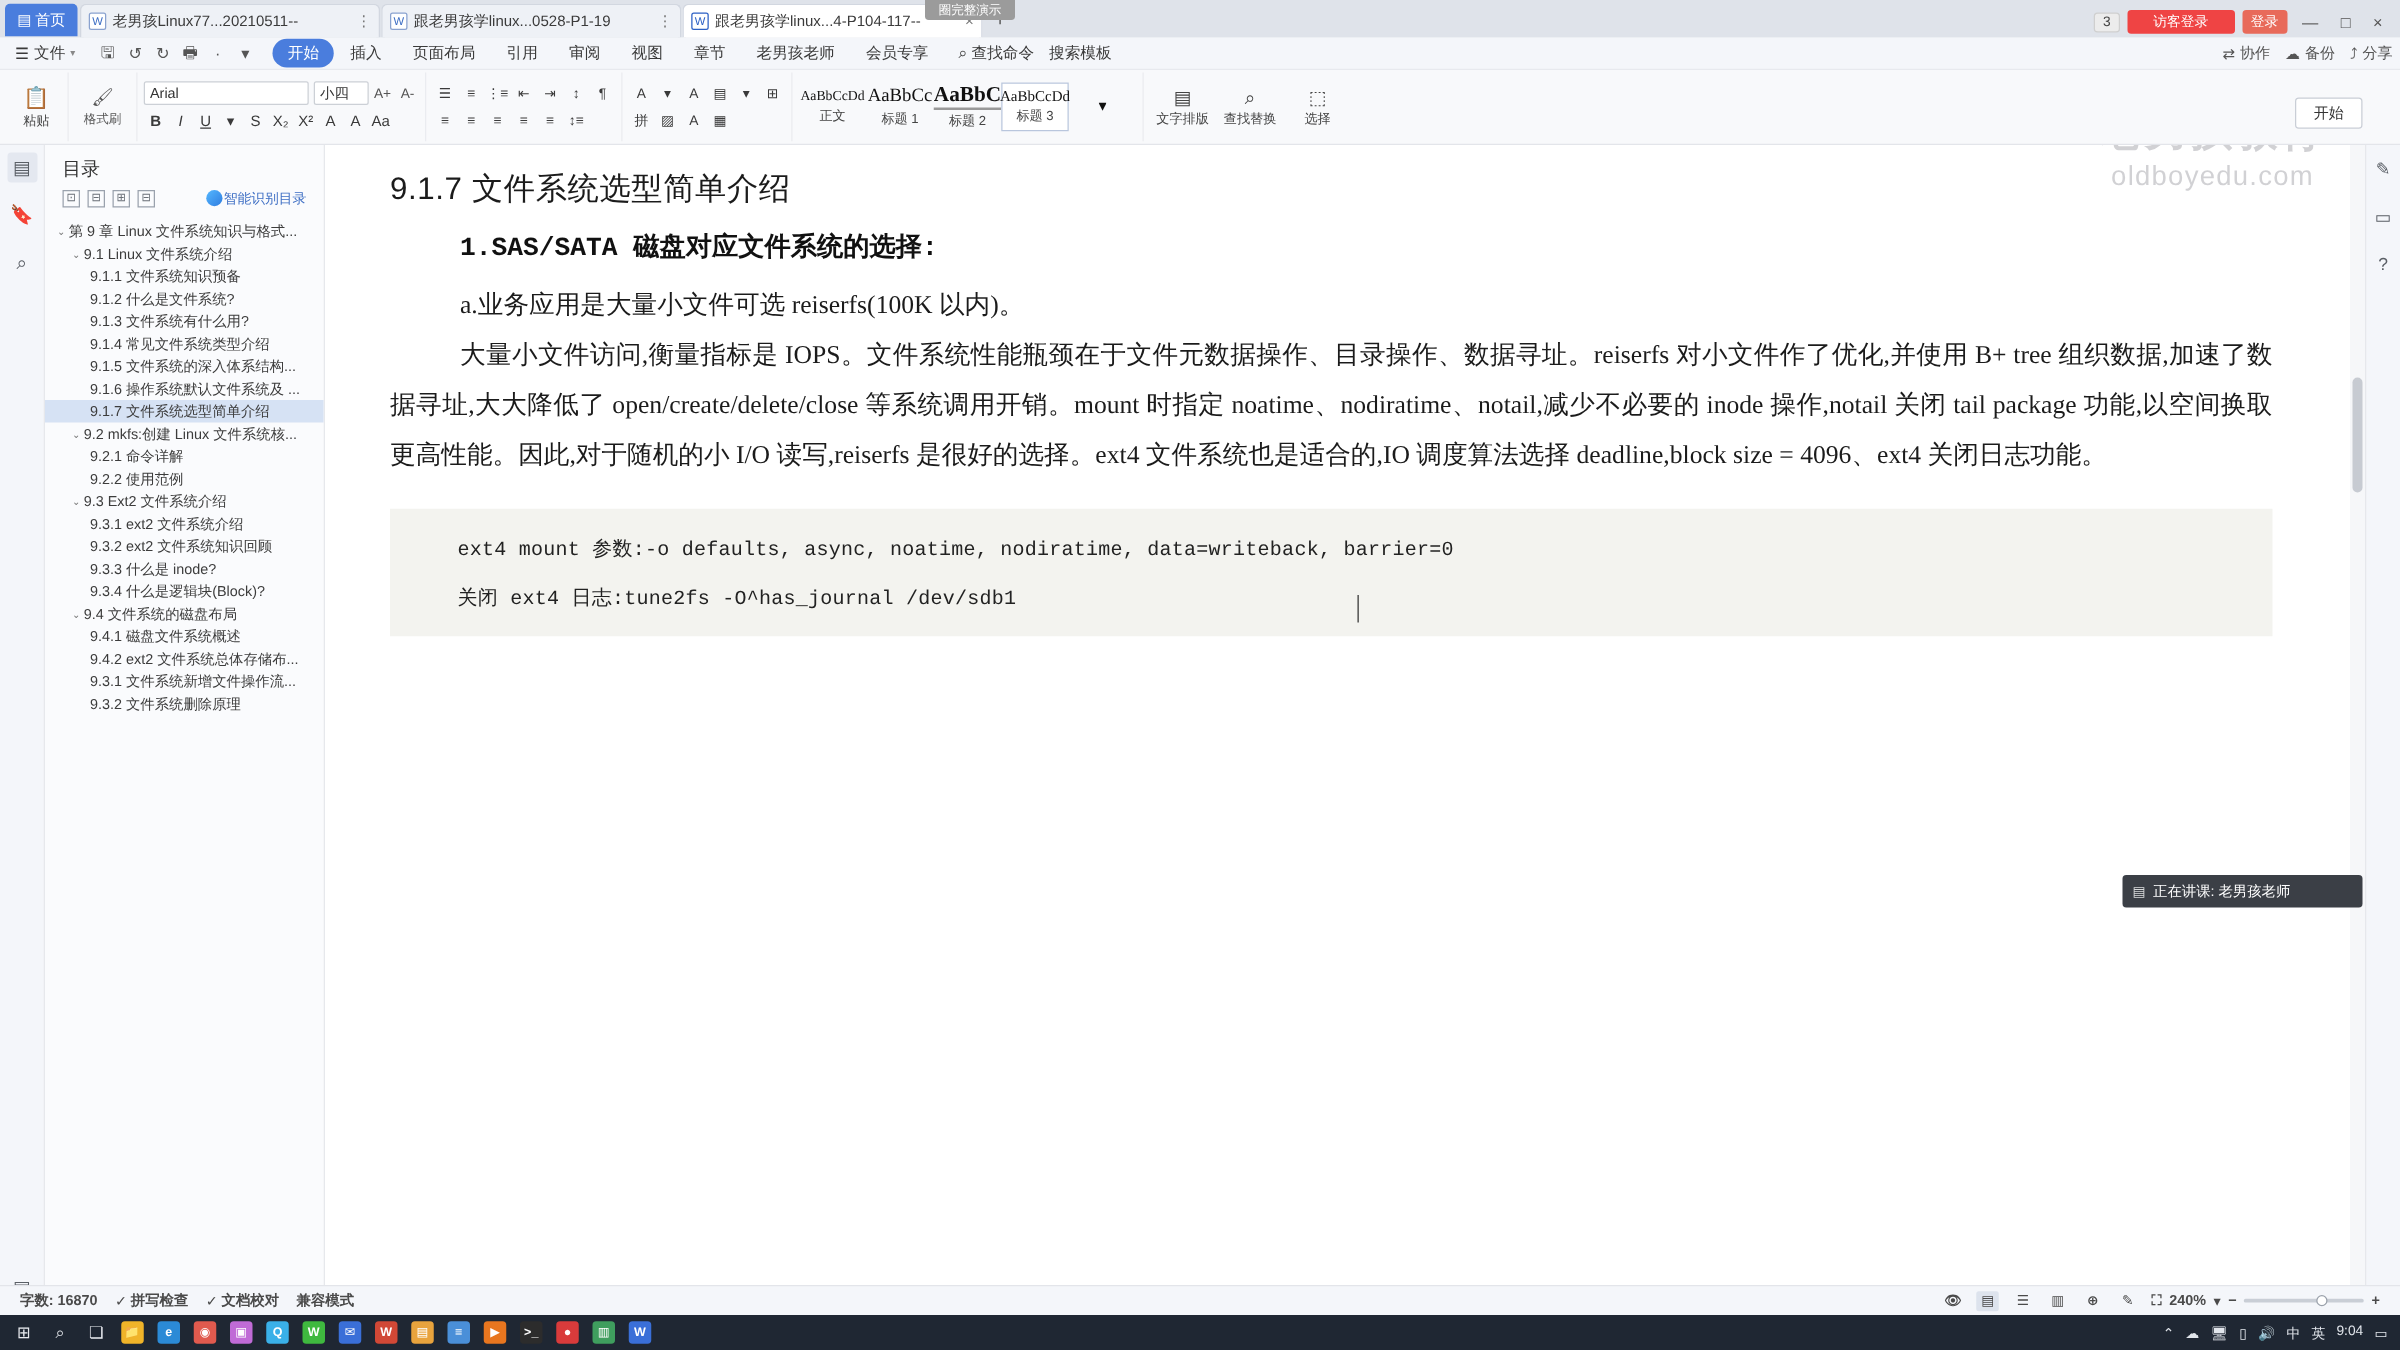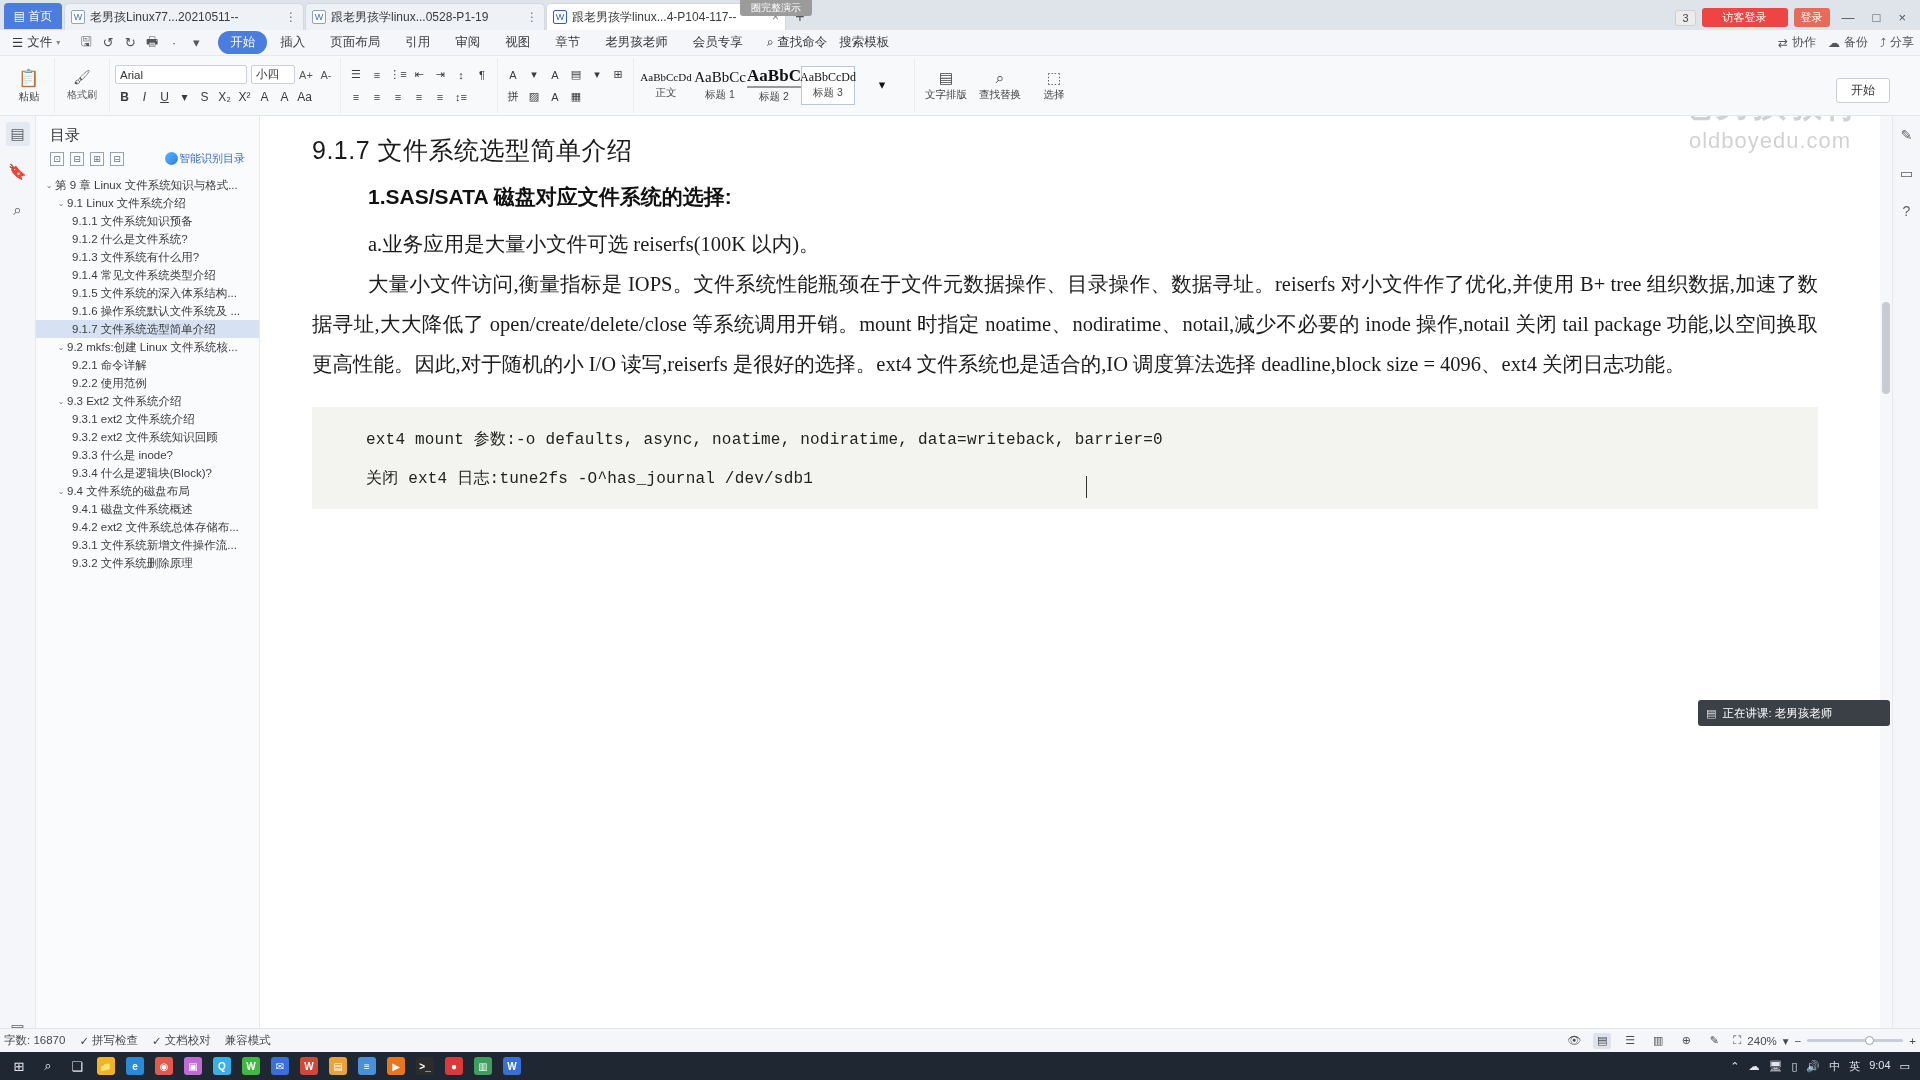--- a/index.html
+++ b/index.html
@@ -151,21 +151,21 @@
   .nav-item.l2 { padding-left:36px; }
   .nav-item.sel { background:#d6e2f4; }
 
   
   .docarea { flex:1; background:#ffffff; position:relative; overflow:hidden; }
   .page { position:absolute; left:0; right:16px; top:0; bottom:0; background:#fff;
      padding:18px 86px 0 52px; overflow:hidden; }
   .doc-h1 { font-size:25px; color:#1b1b1b; font-family:"Liberation Sans","DejaVu Sans",sans-serif;
      margin-bottom:16px; letter-spacing:.5px;}
   .doc-h2 { font-size:21px; font-weight:bold; color:#111;
-     font-family:Liberation Sans, sans-serif; margin:10px 0 14px 56px; }
+     font-family:Liberation Mono, monospace; margin:10px 0 14px 56px; }
   .doc-p {
      font-size:20.5px; color:#1b1b1b; line-height:1.95;
      font-family:"Liberation Serif","DejaVu Serif",serif; text-align:justify;
   }
   .doc-p.ind { text-indent:56px; }
   .doc-p.ind2 { margin-left:56px; }
   .codebox {
      margin-top:22px; background:#f3f3ef; padding:14px 54px 10px;
      font-family:"Liberation Mono","DejaVu Sans Mono",monospace;
      font-size:16px; color:#222; line-height:2.45; letter-spacing:.2px;
@@ -203,22 +203,22 @@
   .toast {
      position:absolute; right:30px; top:700px; width:192px; height:26px; background:#3b3f46;
      color:#fff; font-size:11.5px; border-radius:3px; display:flex; align-items:center;
      padding:0 8px; gap:6px;
   }
   .toast .tic { font-size:11px; opacity:.8; }
 
   
   .statusbar {
     position:absolute; left:0; right:0; bottom:28px; height:24px; background:#f4f6fa;
-    border-top:1px solid #e3e5ea; display:flex; align-items:center; padding:0 4px;
-    font-size:11.5px; color:#4a4a4a; gap:14px; z-index:12;
+    border-top:1px solid #e3e5ea; display:flex; align-items:center; padding:0 16px;
+    font-size:11.5px; color:#4a4a4a; gap:14px; z-index:12;font-weight:bold;
   }
   .sb-item { display:flex; align-items:center; gap:3px; }
   .sb-right { margin-left:auto; display:flex; align-items:center; gap:10px; }
   .viewbtn { width:18px;height:16px;display:flex;align-items:center;justify-content:center;
      font-size:11px;color:#4a4a4a;border-radius:2px;}
   .viewbtn.act { background:#dde3ed; }
   .zoomline { display:flex; align-items:center; gap:6px; }
   .zbar { width:96px; height:3px; background:#c9ced6; border-radius:2px; position:relative;}
   .zknob { position:absolute; left:58px; top:-3.5px; width:9px;height:9px;border-radius:50%;
      background:#fff;border:1px solid #9aa1ab;}

